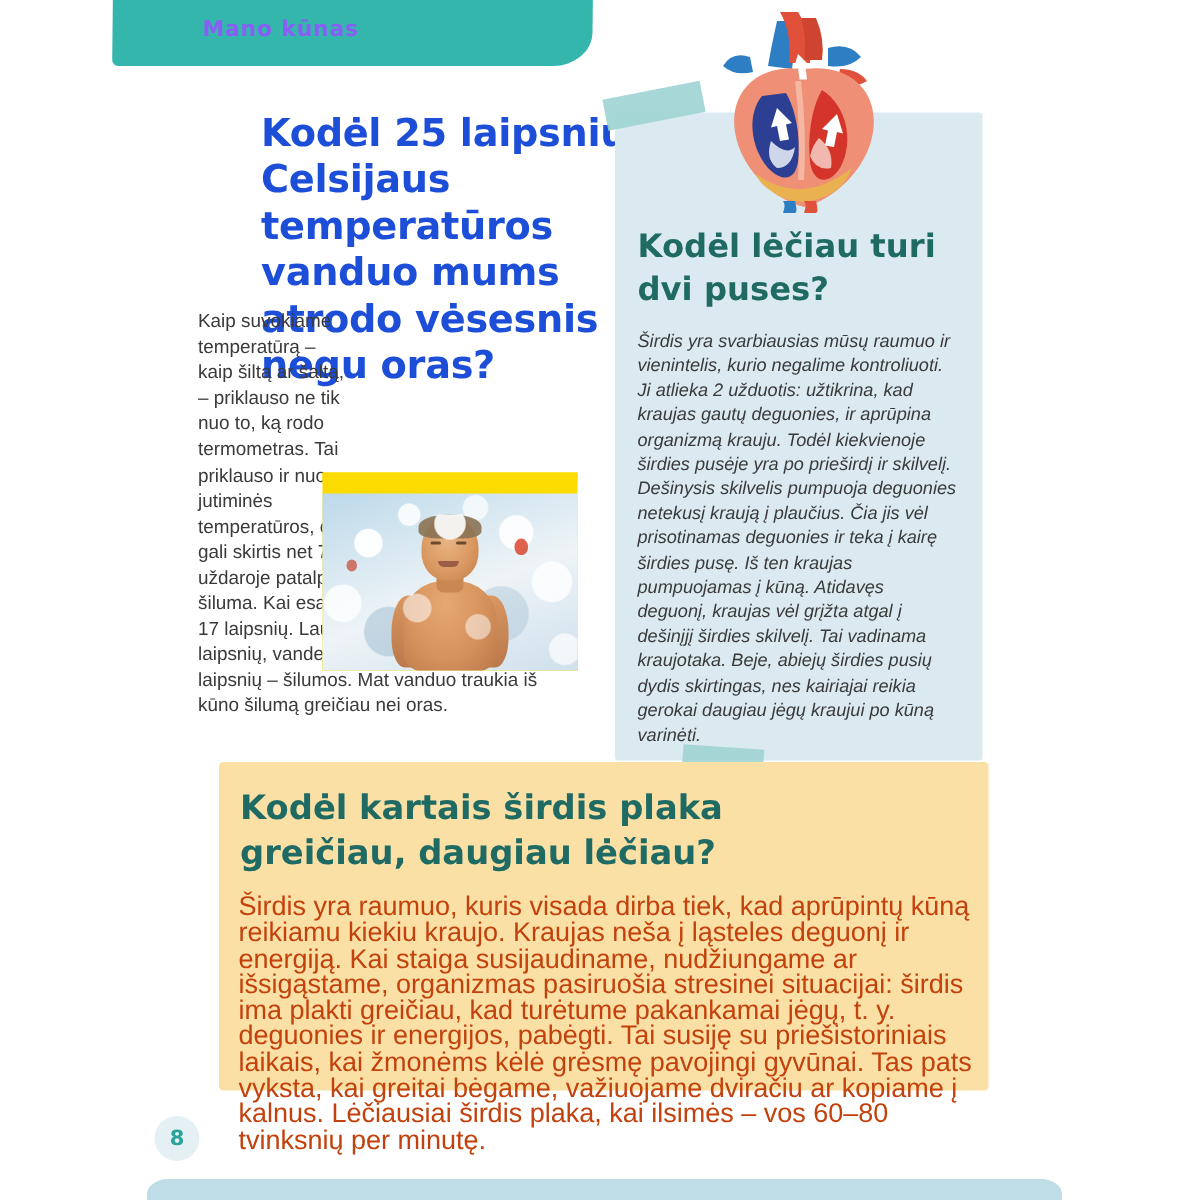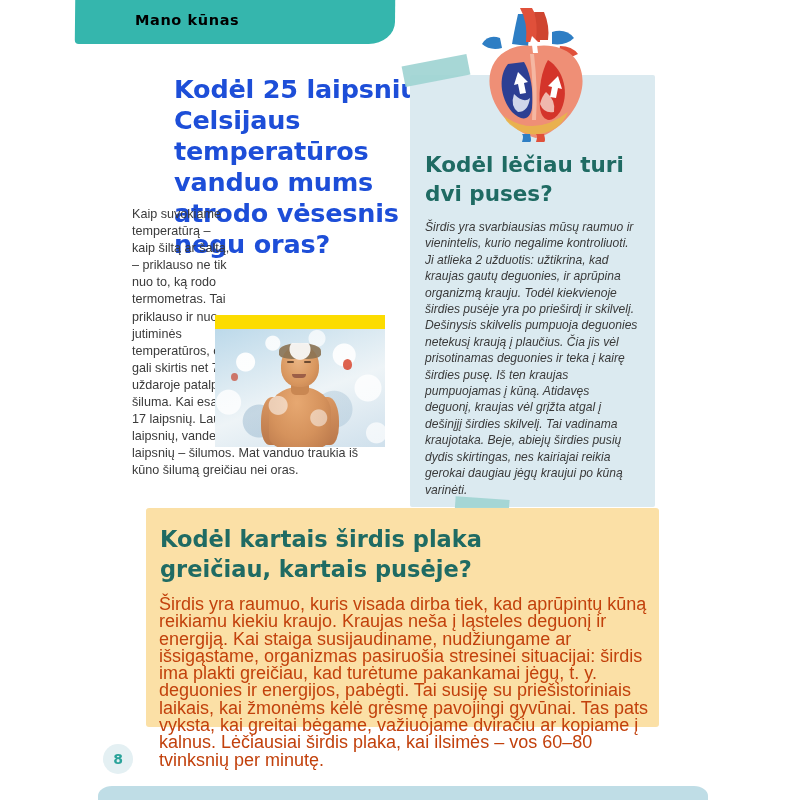--- a/index.html
+++ b/index.html
@@ -36,21 +36,21 @@
     border-bottom-left-radius: 4px;
     transform: skewX(-0.6deg);
   }
   .chapter-tab-label {
     position: absolute;
     left: 135px;
     top: 12px;
     font-family: "DejaVu Sans", sans-serif;
     font-size: 14.5px;
     letter-spacing: 0.6px;
-    color: #000000;
+    color: #8b5cf6;
     font-weight: 700;
   }
 
   
   .q1-heading {
     position: absolute;
     left: 131px;
     top: 74px;
     width: 290px;
     font-family: "DejaVu Sans", sans-serif;
@@ -400,19 +400,19 @@
 
       <path d="M56 132 q2 8 0 8 l-8 0 q2 -6 0 -8 z" fill="#2e7ec4"></path>
       <path d="M70 132 q2 8 0 8 l-8 0 q2 -6 0 -8 z" fill="#e0503a"></path>
     </svg>
   </div>
 
   <div class="q2-heading">Kodėl lėčiau turi dvi puses?</div>
   <div class="q2-body">Širdis yra svarbiausias mūsų raumuo ir vienintelis, kurio negalime kontroliuoti. Ji atlieka 2 užduotis: užtikrina, kad kraujas gautų deguonies, ir aprūpina organizmą krauju. Todėl kiekvienoje širdies pusėje yra po prieširdį ir skilvelį. Dešinysis skilvelis pumpuoja deguonies netekusį kraują į plaučius. Čia jis vėl prisotinamas deguonies ir teka į kairę širdies pusę. Iš ten kraujas pumpuojamas į kūną. Atidavęs deguonį, kraujas vėl grįžta atgal į dešinįjį širdies skilvelį. Tai vadinama kraujotaka. Beje, abiejų širdies pusių dydis skirtingas, nes kairiajai reikia gerokai daugiau jėgų kraujui po kūną varinėti.</div>
 
   <div class="panel-yellow"></div>
-  <div class="q3-heading">Kodėl kartais širdis plaka greičiau, kartais pusėje?</div>
+  <div class="q3-heading">Kodėl kartais širdis plaka greičiau, daugiau lėčiau?</div>
   <div class="q3-body">Širdis yra raumuo, kuris visada dirba tiek, kad aprūpintų kūną reikiamu kiekiu kraujo. Kraujas neša į ląsteles deguonį ir energiją. Kai staiga susijaudiname, nudžiungame ar išsigąstame, organizmas pasiruošia stresinei situacijai: širdis ima plakti greičiau, kad turėtume pakankamai jėgų, t. y. deguonies ir energijos, pabėgti. Tai susiję su priešistoriniais laikais, kai žmonėms kėlė grėsmę pavojingi gyvūnai. Tas pats vyksta, kai greitai bėgame, važiuojame dviračiu ar kopiame į kalnus. Lėčiausiai širdis plaka, kai ilsimės – vos 60–80 tvinksnių per minutę.</div>
 
   <div class="page-num">8</div>
   <div class="footer-band"></div>
 
 </div>
 
 </body></html>

